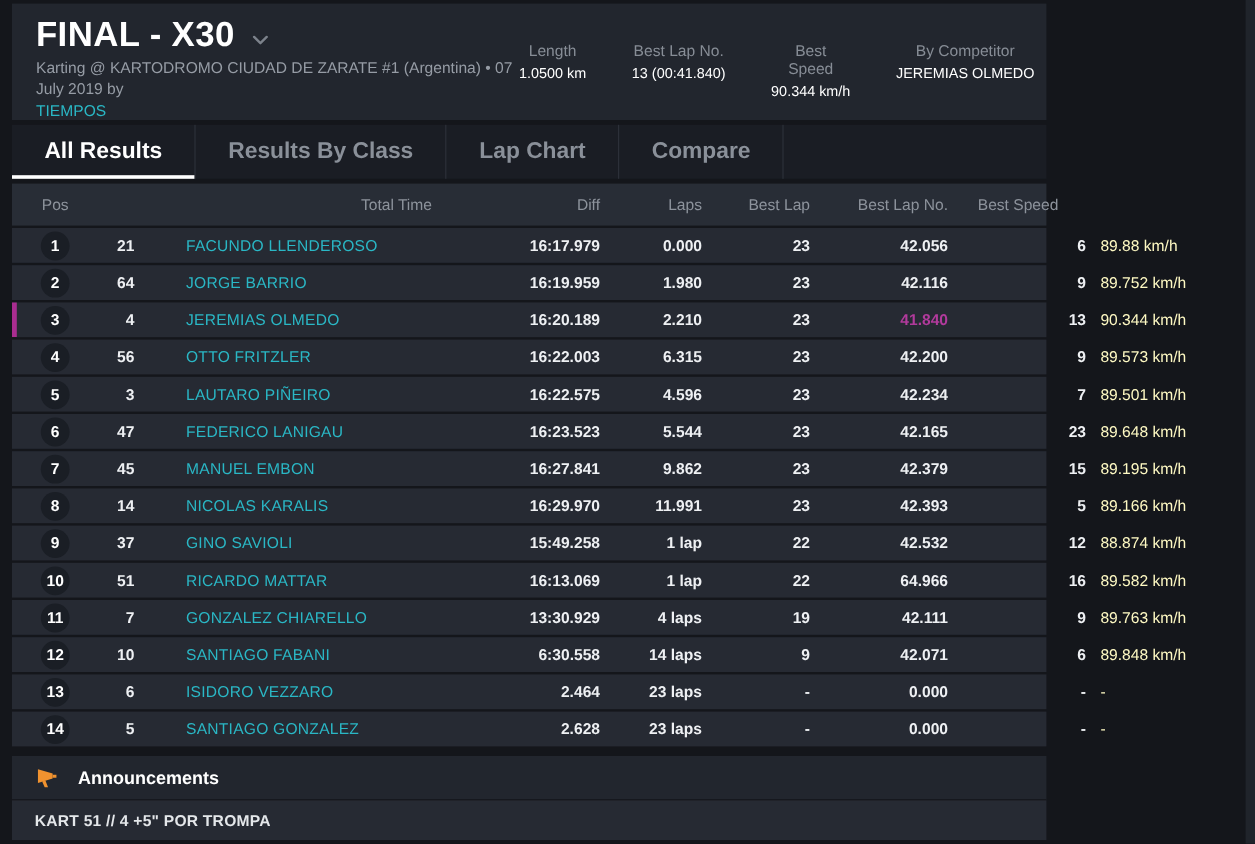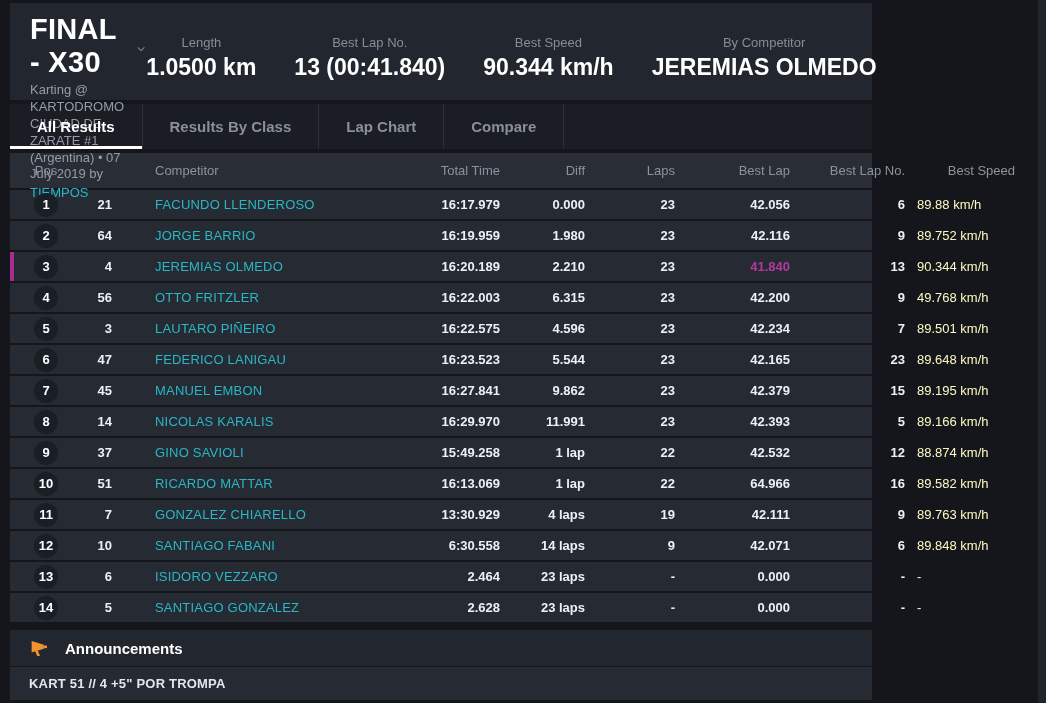--- a/index.html
+++ b/index.html
@@ -26,27 +26,27 @@
     color: #ffffff; font-size: 29px; font-weight: 700; letter-spacing: .3px;
   }
   .chev { width: 18px; height: 18px; margin-top: 6px; }
   .subtitle {
     margin-top: 3px; font-size: 13px; color: #969ca5; max-width: 500px; line-height: 1.3;
   }
   .subtitle-link { color: #2ab7c5; font-size: 13px; text-decoration: none; display: inline-block; margin-top: 2px; cursor: pointer; }
   .stats { display: flex; gap: 38px; margin-top: 22px; }
   .stat { text-align: center; }
   .stat .lbl { color: #878d96; font-size: 13px; }
-  .stat .val { color: #ffffff; font-size: 23px; font-weight: 700; margin-top: 4px; white-space: nowrap; }
+  .stat .val { color: #ffffff; font-size: 12px; font-weight: 400; margin-top: 4px; white-space: nowrap; }
 
   
   .tabbar { margin-top: 4px; height: 45px; background: #1a1d24; display: flex; }
   .tab {
     position: relative; display: flex; align-items: center;
-    padding: 0 27px; font-size: 15px; font-weight: 700; color: #8a9099;
+    padding: 0 27px; font-size: 19px; font-weight: 700; color: #8a9099;
     border-right: 1px solid #2c3039; cursor: pointer; white-space: nowrap;
   }
   .tab.active { color: #ffffff; }
   .tab.active::after {
     content: ""; position: absolute; left: 0; right: 0; bottom: 0; height: 3px; background: #ffffff;
   }
 
   
   .grid {
     display: grid;
@@ -129,21 +129,20 @@
   <div class="tabbar">
     <div class="tab active">All Results</div>
     <div class="tab">Results By Class</div>
     <div class="tab">Lap Chart</div>
     <div class="tab">Compare</div>
   </div>
 
   <div class="thead grid">
     <div style="text-align:center">Pos</div>
     <div></div>
-    <div class="c-name">Competitor</div>
     <div class="c-right">Total Time</div>
     <div class="c-right">Diff</div>
     <div class="c-right">Laps</div>
     <div class="c-right">Best Lap</div>
     <div class="c-right">Best Lap No.</div>
     <div class="c-speed">Best Speed</div>
   </div>
 
   <div id="rows">
   <div class="trow grid">
@@ -192,21 +191,21 @@
     <div>
           <span class="badge">4</span>
         </div>
     <div class="kart">56</div>
     <div class="cell-name"><a class="competitor">OTTO FRITZLER</a></div>
     <div class="num">16:22.003</div>
     <div class="num">6.315</div>
     <div class="num">23</div>
     <div class="num bestlap">42.200</div>
     <div class="num">9</div>
-    <div class="speed">49.768 km/h</div>
+    <div class="speed">89.573 km/h</div>
   </div>
 
   <div class="trow grid">
     <div>
           <span class="badge">5</span>
         </div>
     <div class="kart">3</div>
     <div class="cell-name"><a class="competitor">LAUTARO PIÑEIRO</a></div>
     <div class="num">16:22.575</div>
     <div class="num">4.596</div>

